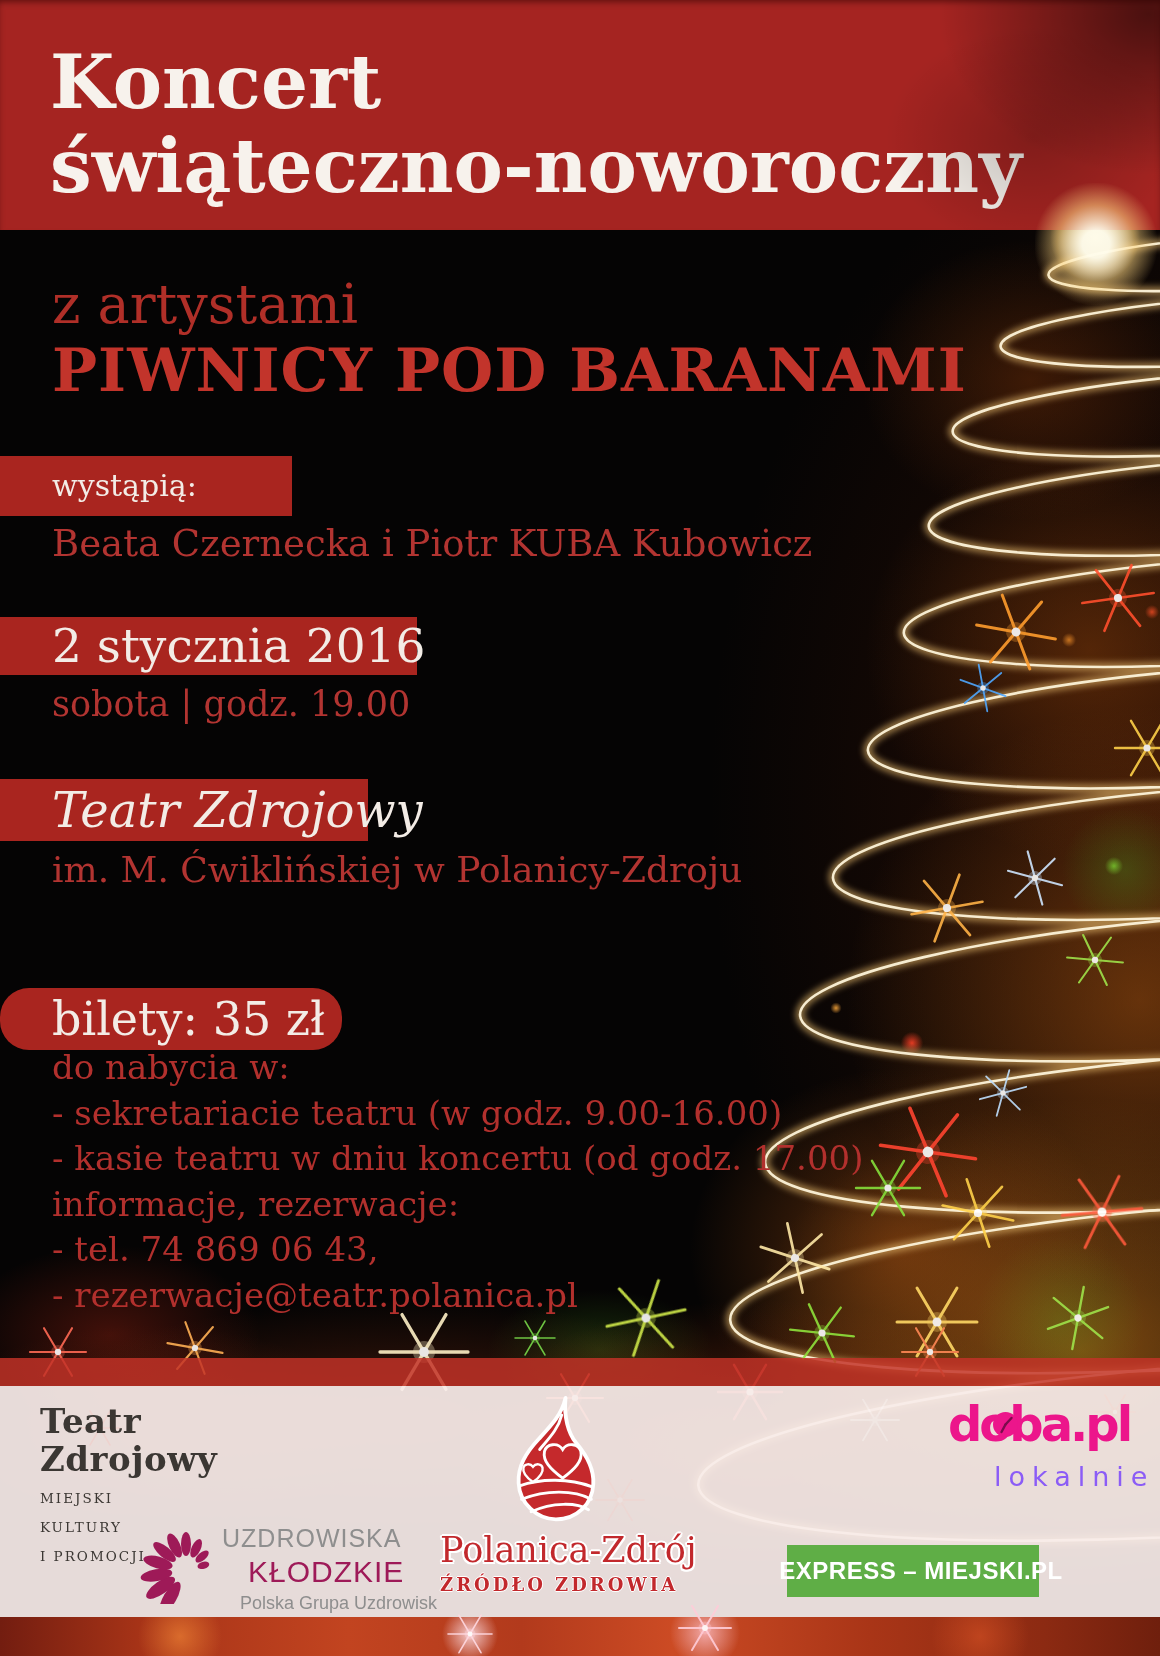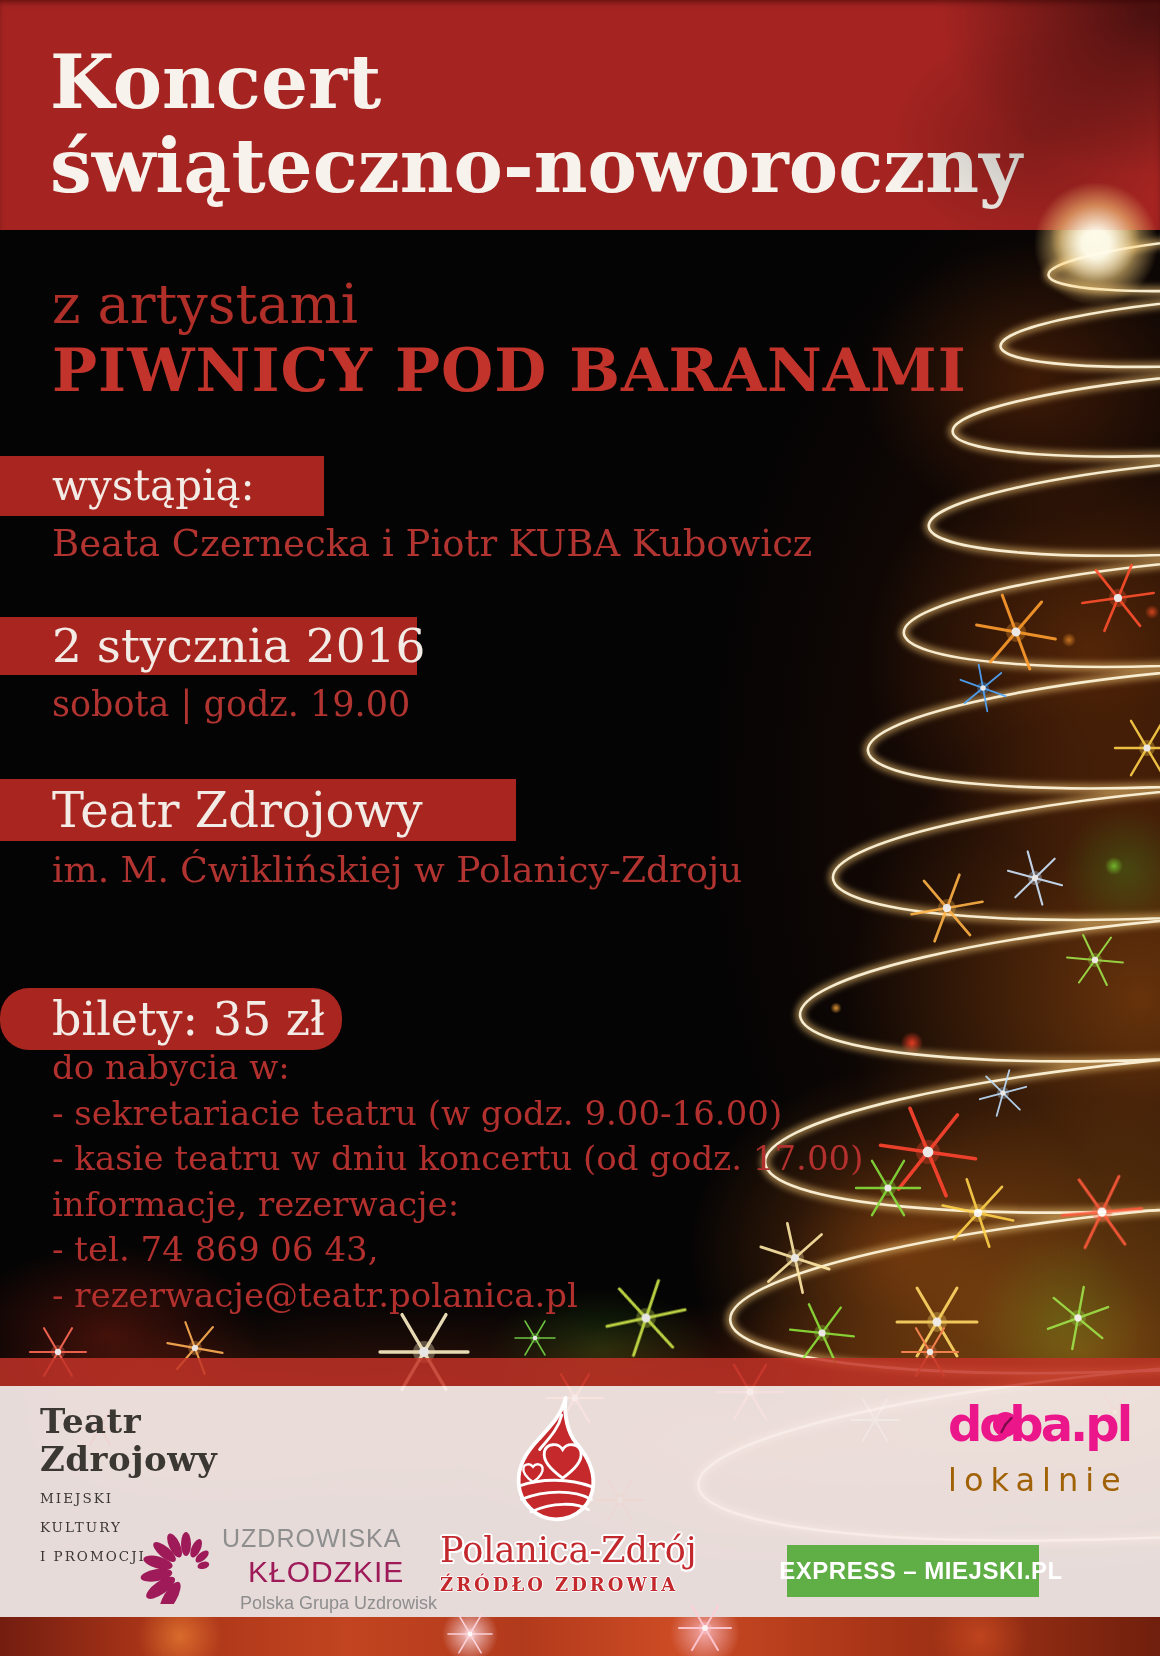--- a/index.html
+++ b/index.html
@@ -43,23 +43,23 @@
   .banner h1 span{display:block;}
 
   
   .subtitle{position:absolute;left:52px;top:236px;z-index:2;margin-top:42px;}
   .subtitle .line1{font-size:54px;color:#b02f28;line-height:1;}
   .subtitle .line2{font-size:60px;font-weight:700;color:#c2342b;letter-spacing:1px;margin-top:8px;line-height:1;}
 
   
   .red-box{position:absolute;left:0;background:#a9251f;color:#f3ece6;z-index:2;
      padding-left:52px;box-sizing:border-box;white-space:nowrap;}
-  .box-performers{top:456px;width:324px;height:60px;font-size:42px;line-height:60px;}
+  .box-performers{top:456px;width:292px;height:60px;font-size:30px;line-height:60px;}
   .box-date      {top:617px;width:417px;height:58px;font-size:47px;line-height:58px;}
-  .box-venue     {top:779px;width:516px;height:62px;font-size:48px;line-height:62px;}
+  .box-venue     {top:779px;width:368px;height:62px;font-size:48px;line-height:62px;font-style:italic;}
   .box-tickets   {top:988px;width:342px;height:62px;font-size:46px;line-height:62px;border-radius:29px;}
 
   .detail{position:absolute;left:52px;color:#b23431;z-index:2;white-space:nowrap;line-height:1.15;}
   .detail-performers{top:523px;font-size:37px;}
   .detail-date{top:684px;font-size:35px;}
   .detail-venue{top:849px;font-size:36px;}
   .tickets-info{position:absolute;left:52px;top:1045px;z-index:2;color:#b2302d;
      font-size:34px;line-height:45.5px;white-space:nowrap;}
 
   
@@ -89,21 +89,21 @@
   .polanica .drop{display:block;margin:0 auto;}
   .polanica .name{margin-top:2px;font-size:35px;font-weight:400;color:#c2282c;white-space:nowrap;
      text-shadow:-2px 0 0 #fff,2px 0 0 #fff,0 -2px 0 #fff,0 2px 0 #fff,
                  -1.5px -1.5px 0 #fff,1.5px 1.5px 0 #fff,-1.5px 1.5px 0 #fff,1.5px -1.5px 0 #fff;}
   .polanica .tagline{margin-top:4px;font-size:18px;font-weight:700;letter-spacing:3px;color:#c2282c;white-space:nowrap;
      text-shadow:-1px 0 0 #fff,1px 0 0 #fff,0 -1px 0 #fff,0 1px 0 #fff;}
 
   .doba{position:absolute;left:948px;top:1398px;width:180px;font-family:"DejaVu Sans",sans-serif;}
   .doba .name{font-size:48px;font-weight:800;letter-spacing:-3px;color:#ec168b;line-height:1.1;}
   .doba .clock{position:absolute;left:45px;top:14px;width:25px;height:25px;border-radius:50%;background:#ec168b;}
-  .doba .tagline{margin-top:10px;font-size:32px;color:#a16207;letter-spacing:7px;}
+  .doba .tagline{margin-top:10px;font-size:27px;color:#8b5cf6;letter-spacing:7px;margin-left:46px;}
 
   .express{position:absolute;left:787px;top:1545px;width:236px;height:52px;background:#5fae46;
      display:flex;align-items:center;justify-content:center;
      font-family:"Liberation Sans",sans-serif;font-weight:700;font-size:24px;color:#fff;letter-spacing:.5px;white-space:nowrap;padding-left:16px;}
 </style>
 </head>
 <body>
 
 <div class="poster">
 

